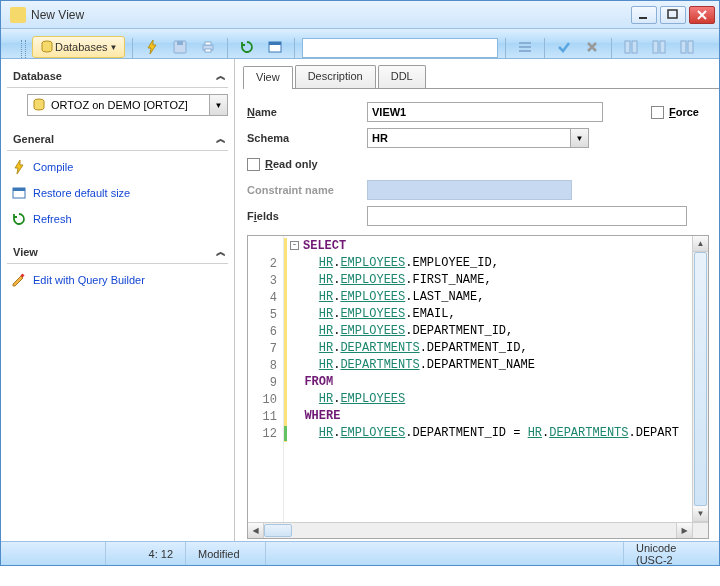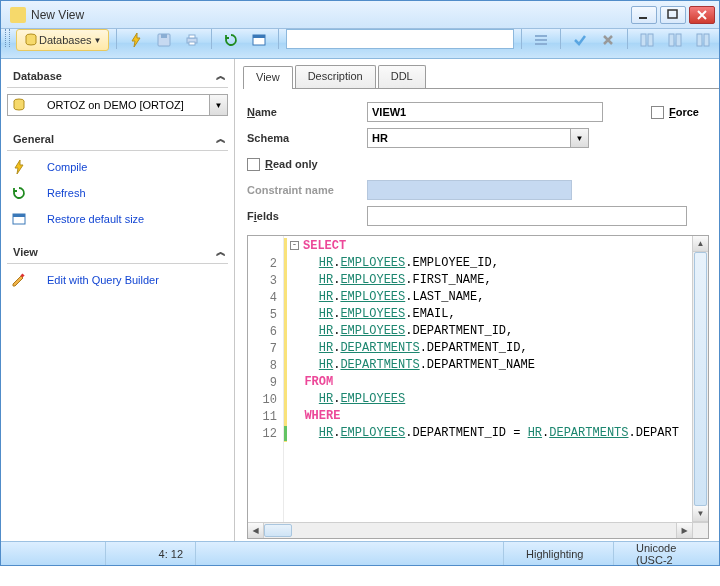--- a/index.html
+++ b/index.html
@@ -8,40 +8,40 @@
 
 
 .titlebar { background: linear-gradient(#e8f3ff,#cfe6fb); height: 28px; display: flex; align-items: center; padding: 0 4px; border-bottom: 1px solid #9dbfe0; }
 .titlebar .ticon { width: 16px; height: 16px; margin: 0 5px; background: #f6d96b; border-radius: 2px; position: relative; }
 .titlebar .title { flex: 1; color: #333; font-size: 12px; }
 .winbtns { display: flex; gap: 3px; }
 .winbtn { width: 26px; height: 18px; border: 1px solid #8aaed4; border-radius: 2px; background: linear-gradient(#f4f9ff,#d9e9fb); display: flex; align-items: center; justify-content: center; font-family: Arial; font-size: 10px; color: #2b2b2b; }
 .winbtn.close { background: linear-gradient(#f47b7b,#cf3b2f); border-color: #a33; color: #fff; font-weight: bold; }
 
 
-.toolbar { background: linear-gradient(#dfefff,#b6ddfa 45%,#aad6f7 50%,#c9e5fb); height: 30px; border-bottom: 1px solid #8cb8dd; display: flex; align-items: flex-start; padding: 0 4px; gap: 4px; }
+.toolbar { background: linear-gradient(#dfefff,#b6ddfa 45%,#aad6f7 50%,#c9e5fb); height: 30px; border-bottom: 1px solid #8cb8dd; display: flex; align-items: flex-end; padding: 0 20px; gap: 4px; }
 .tb-grip { width: 5px; height: 18px; border-left: 1px dotted #6a93bb; border-right: 1px dotted #6a93bb; margin-right: 2px;}
 .tb-btn { height: 22px; min-width: 22px; display: flex; align-items: center; justify-content: center; padding: 0 3px; border: 1px solid transparent; border-radius: 3px; }
 .tb-db { background: linear-gradient(#fff6dc,#ffe9a8); border: 1px solid #e8c95f; padding: 0 6px; color: #333; font-size: 11px; }
 .tb-db .arr { font-size: 8px; margin-left: 2px; }
 .tb-sep { width: 1px; height: 20px; background: #93b8da; margin: 0 3px; }
 .tb-combo { flex: 1; max-width: 245px; height: 20px; background: #fff; border: 1px solid #8cb8dd; }
 .ico { width: 16px; height: 16px; display: block; }
 
 
 .body { flex: 1; display: flex; min-height: 0; background: #fff; }
 .sidebar { width: 234px; border-right: 1px solid #c7c7c7; background: #fff; padding: 6px; overflow: hidden;}
 .grp { margin-bottom: 10px; }
 .grp-hdr { display: flex; align-items: center; border-bottom: 1px solid #d0d0d0; padding: 4px 2px 4px 6px; font-weight: bold; color: #333; }
 .grp-hdr .chev { font-size: 10px; color: #555; }
 .grp-body { padding: 6px 0 2px 0; display: flex; flex-direction: column; gap: 6px; }
 .db-combo { display: flex; height: 22px; }
-.db-combo .sel { flex:1; border:1px solid #a8a8a8; background:#fff; display:flex; align-items:center; padding:0 3px; gap:20px; font-size:11px; }
+.db-combo .sel { flex:1; border:1px solid #a8a8a8; background:#fff; display:flex; align-items:center; padding:0 3px; gap:4px; font-size:11px;margin-left:20px; }
 .db-combo .dd { width:18px; border:1px solid #a8a8a8; border-left:none; background: linear-gradient(#f7f7f7,#ddd); display:flex; align-items:center; justify-content:center; font-size:8px; }
-.link { display: flex; align-items: center; gap: 20px; padding: 2px 4px; color: #1346d3; font-size: 11px; cursor: pointer; }
+.link { display: flex; align-items: center; gap: 6px; padding: 2px 4px; color: #1346d3; font-size: 11px; cursor: pointer; }
 .link .ico { flex: 0 0 16px; }
 
 
 .content { flex:1; display:flex; flex-direction:column; min-width:0; padding: 6px 0 0 8px; }
 .tabs { display:flex; height:24px; position: relative; border-bottom:1px solid #9c9c9c; }
 .tab { padding: 4px 12px; border:1px solid #9c9c9c; border-bottom:none; background: linear-gradient(#fafafa,#ececec); margin-right:2px; border-radius: 2px 2px 0 0; color:#333; position: relative; top: 0; }
 .tab.active { background: #fff; top: 1px; }
 .form-area { padding: 10px 20px 6px 4px; font-weight: bold; }
 .frow { display:flex; align-items:center; height: 26px; }
 .frow .lbl { width: 120px; color:#333; }
@@ -56,38 +56,38 @@
 .chk { width:13px; height:13px; border:1px solid #888; background:#fff; margin-right:5px; }
 .force { margin-left: 48px; display:flex; align-items:center;text-align:right; }
 
 
 .editor-wrap { flex:1; display:flex; flex-direction:column; border:1px solid #a8a8a8; margin: 0 10px 2px 4px; min-height:0; }
 .editor { flex:1; display:flex; min-height:0; overflow:hidden; position:relative; background:#fff; }
 .gutter { width:36px; background:#fff; border-right:1px solid #eaeaea; font-family: 'Courier New', monospace; font-size:12px; color:#777; padding-top:2px; }
 .gutter .ln { height:17px; display:flex; align-items:center; justify-content:flex-end; padding-right:6px; }
 .code { flex:1; font-family:'Courier New', monospace; font-size:12px; padding:2px 0 0 6px; white-space: pre; overflow:hidden; line-height:17px; }
 .fold { display:inline-block; width:9px; height:9px; border:1px solid #888; color:#555; font-size:9px; line-height:7px; text-align:center; margin-right:4px; vertical-align:middle; }
-.kw { color:#ec4899; font-weight:bold; }
+.kw { color:#701a75; font-weight:bold; }
 .sch { color:#1c866f; text-decoration: underline; }
 .tbl { color:#1c866f; text-decoration: underline; }
 .changebar { position:absolute; left:36px; top:2px; width:3px; background:#f9e27a; height: 204px; }
 .changebar.green { background:#63c363; top: 190px; height: 15px; }
 .vscroll { width:16px; background:#efefef; border-left:1px solid #cfcfcf; display:flex; flex-direction:column; }
 .vscroll .arr { height:16px; display:flex; align-items:center; justify-content:center; font-size:8px; color:#555; background:linear-gradient(#fafafa,#ddd); border-bottom:1px solid #cfcfcf; }
 .vscroll .track { flex:1; position:relative; }
 .vscroll .thumb { position:absolute; top:0; left:1px; right:1px; height:100%; background:linear-gradient(#e8f2fb,#cfe4f6); border:1px solid #a9c6df; border-radius:2px; }
 .hscroll { height:16px; background:#efefef; border-top:1px solid #cfcfcf; display:flex; }
 .hscroll .arr { width:16px; display:flex; align-items:center; justify-content:center; font-size:8px; color:#555; background:linear-gradient(#fafafa,#ddd); border-right:1px solid #cfcfcf; }
 .hscroll .arr.r { border-right:none; border-left:1px solid #cfcfcf;}
 .hscroll .track { flex:1; position:relative; }
 .hscroll .thumb { position:absolute; left:0; top:1px; bottom:1px; width:28px; background:linear-gradient(#e8f2fb,#cfe4f6); border:1px solid #a9c6df; border-radius:2px; }
 .hscroll .corner { width:16px; background:#efefef; border-left:1px solid #cfcfcf;}
 
 
-.statusbar { height:24px; background: linear-gradient(#dceeff,#b7dcfa); border-top:1px solid #9cc1e2; display:flex; align-items:center; font-size:11px; color:#333;gap:10px; }
+.statusbar { height:24px; background: linear-gradient(#dceeff,#b7dcfa); border-top:1px solid #9cc1e2; display:flex; align-items:center; font-size:11px; color:#333; }
 .statusbar .cell { padding: 0 12px; border-right: 1px solid #a8cae6; height:100%; display:flex; align-items:center; }
 .statusbar .cell.first { width:105px; }
 .statusbar .spacer { flex:1; }
 .grp-title { flex: 1; }
 svg { display:block; }
 </style>
 </head>
 <body>
 
 <div class="window">
@@ -227,31 +227,31 @@
         </div>
         <div class="grp-body">
           <div class="link">
             <svg class="ico" viewBox="0 0 16 16">
                 <path d="M9 1 L4 9 h3 L6 15 L12 6 h-3 Z" fill="#f6c21b" stroke="#b38f1f"></path>
               </svg>
             <span>Compile</span>
           </div>
           <div class="link">
             <svg class="ico" viewBox="0 0 16 16">
+                <rect x="2" y="3" width="12" height="10" fill="#fff" stroke="#3a78b8"></rect>
+                <rect x="2" y="3" width="12" height="3" fill="#3a78b8"></rect>
+              </svg>
+            <span>Restore default size</span>
+          </div>
+          <div class="link">
+            <svg class="ico" viewBox="0 0 16 16">
                 <path d="M8 3 a5 5 0 1 1 -4.5 2.8" fill="none" stroke="#1f8a1f" stroke-width="1.8"></path>
                 <path d="M3 3 v3 h3" fill="none" stroke="#1f8a1f" stroke-width="1.8"></path>
               </svg>
             <span>Refresh</span>
-          </div>
-          <div class="link">
-            <svg class="ico" viewBox="0 0 16 16">
-                <rect x="2" y="3" width="12" height="10" fill="#fff" stroke="#3a78b8"></rect>
-                <rect x="2" y="3" width="12" height="3" fill="#3a78b8"></rect>
-              </svg>
-            <span>Restore default size</span>
           </div>
         </div>
       </div>
 
       <div class="grp">
         <div class="grp-hdr">
           <span class="grp-title">View</span>
           <span class="chev">︽</span>
         </div>
         <div class="grp-body">
@@ -355,18 +355,18 @@
           <div class="corner"></div>
         </div>
       </div>
 
     </div>
   </div>
 
   <div class="statusbar">
     <div class="cell first"></div>
     <div class="cell" style="width:80px;justify-content:flex-end">4:  12</div>
+    <div class="cell" style="width:80px">Modified</div>
     <div class="cell spacer"></div>
-    <div class="cell" style="width:100px">Highlighting</div>
     <div class="cell" style="width:95px;border-right:none">Unicode (USC-2</div>
   </div>
 
 </div>
 
 </body></html>

